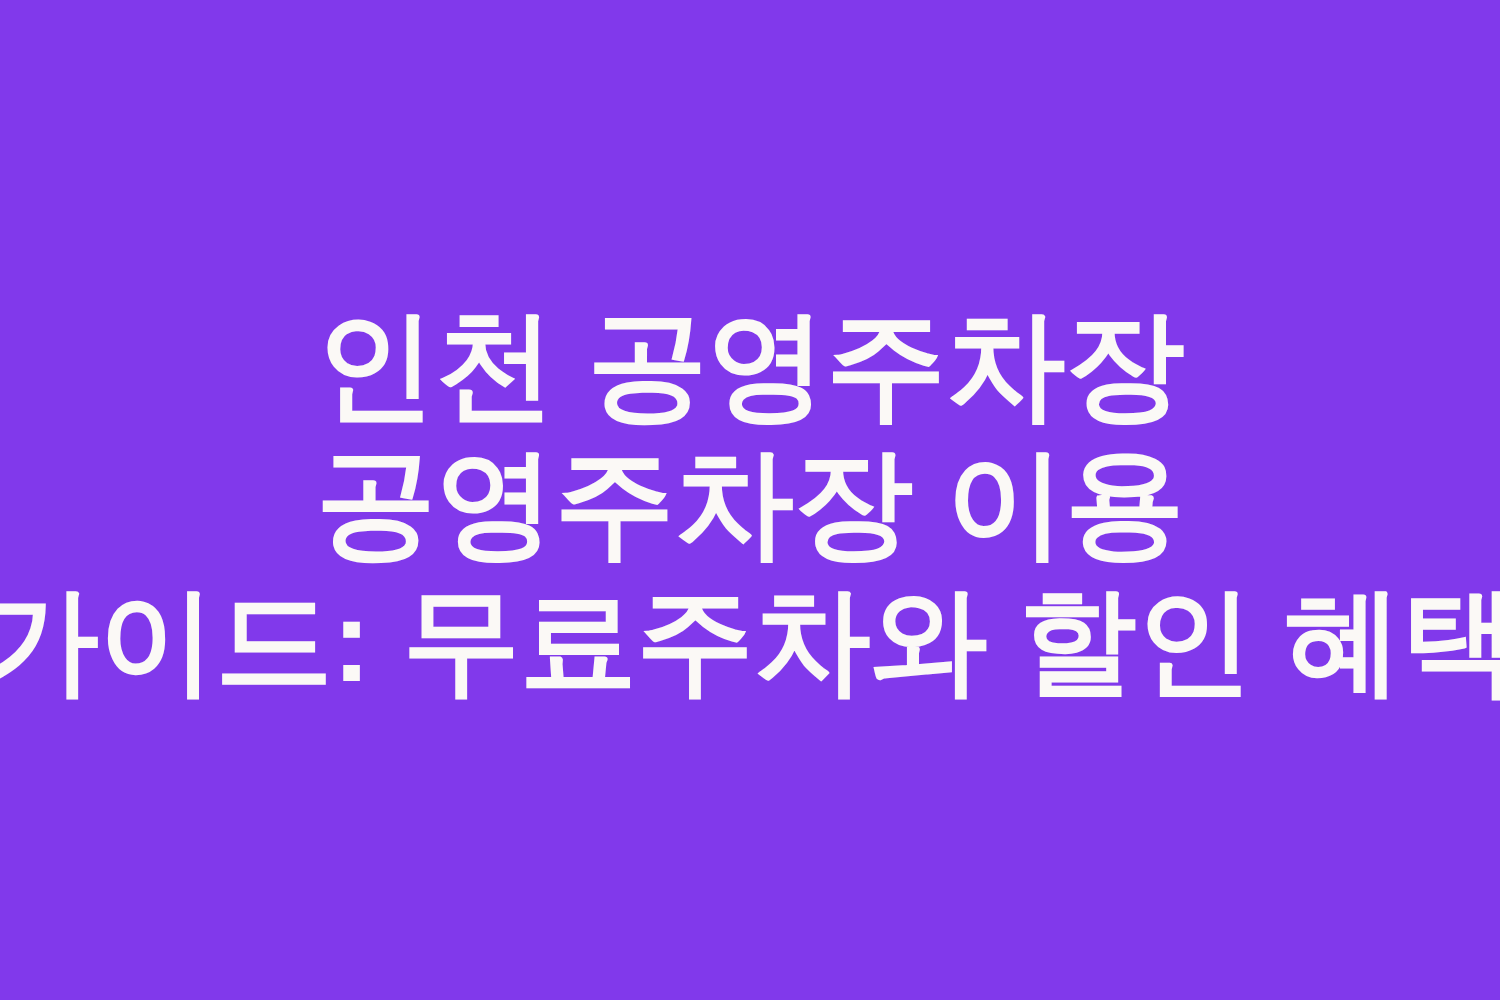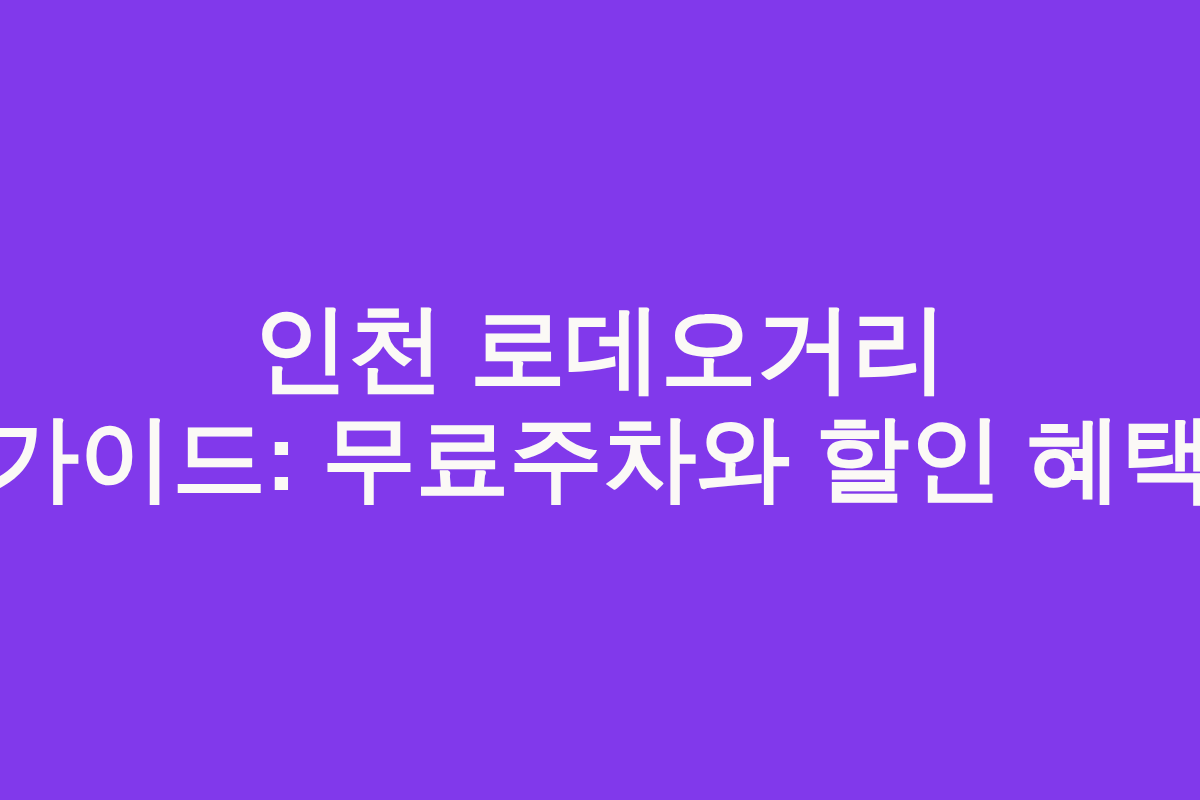--- a/index.html
+++ b/index.html
@@ -56,20 +56,21 @@
     font-size: 94px;
   }
 </style>
 </head>
 <body>
 
 <div id="thumbnail-card" style="background: rgb(129, 57, 235);">
 
   <h1 id="title-block">
 
-    <span class="title-line line-1" style="color: rgb(251, 249, 246);">인천 로데오거리</span>
+    <span class="title-line line-1" style="color: rgb(251, 249, 246);">인천 공영주차장</span>
 
+    <span class="title-line line-2" style="color: rgb(251, 249, 246);">공영주차장 이용</span>
 
     <span class="title-line line-3" style="color: rgb(251, 249, 246);">가이드: 무료주차와 할인 혜택</span>
 
   </h1>
 
 </div>
 
 </body></html>

